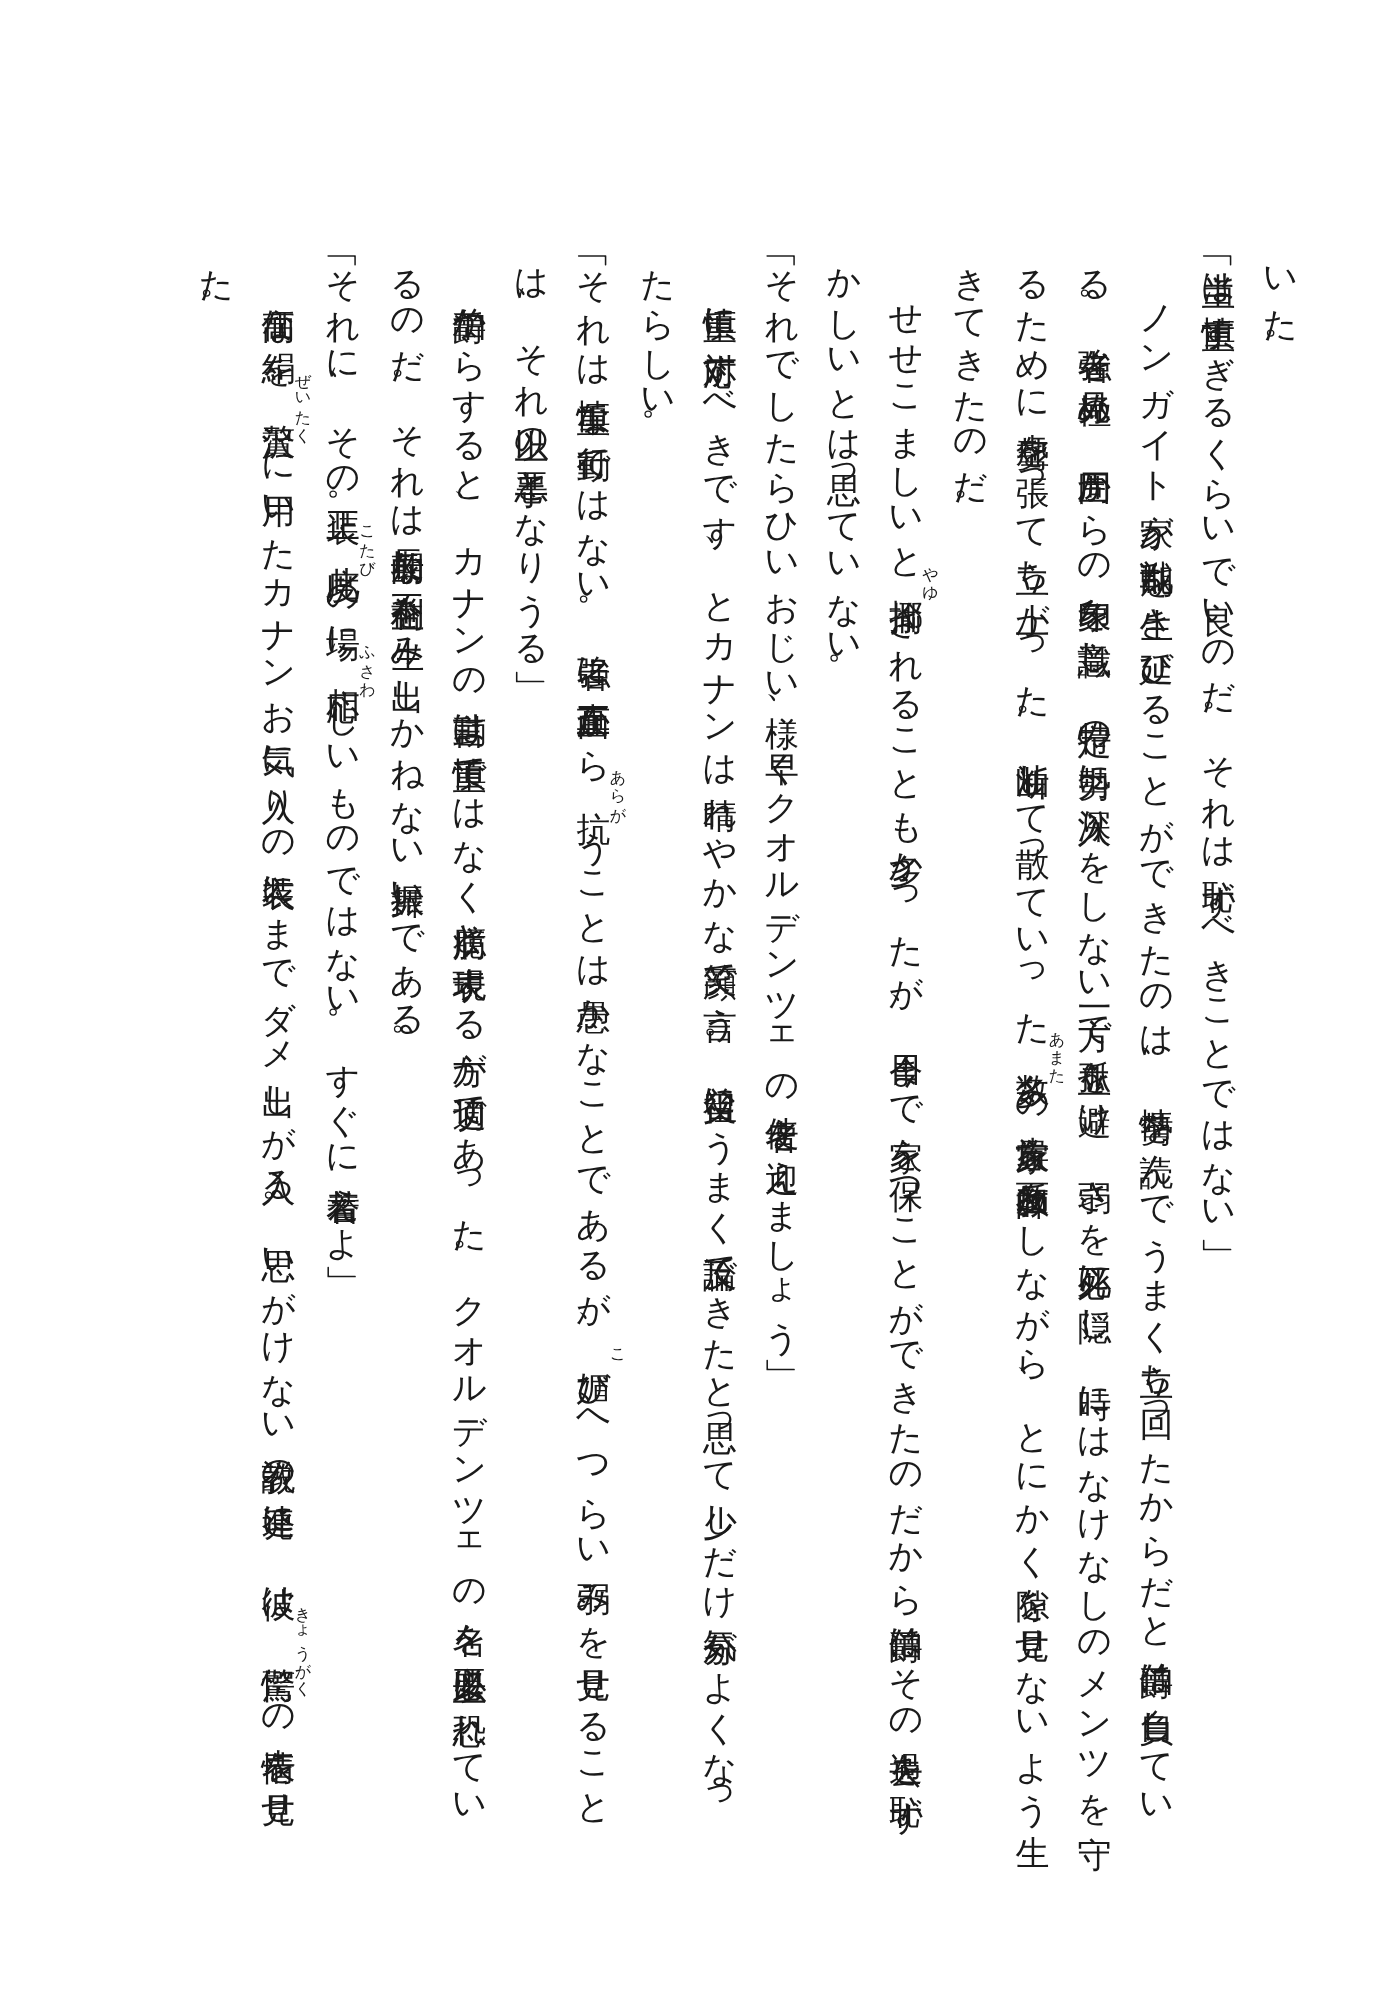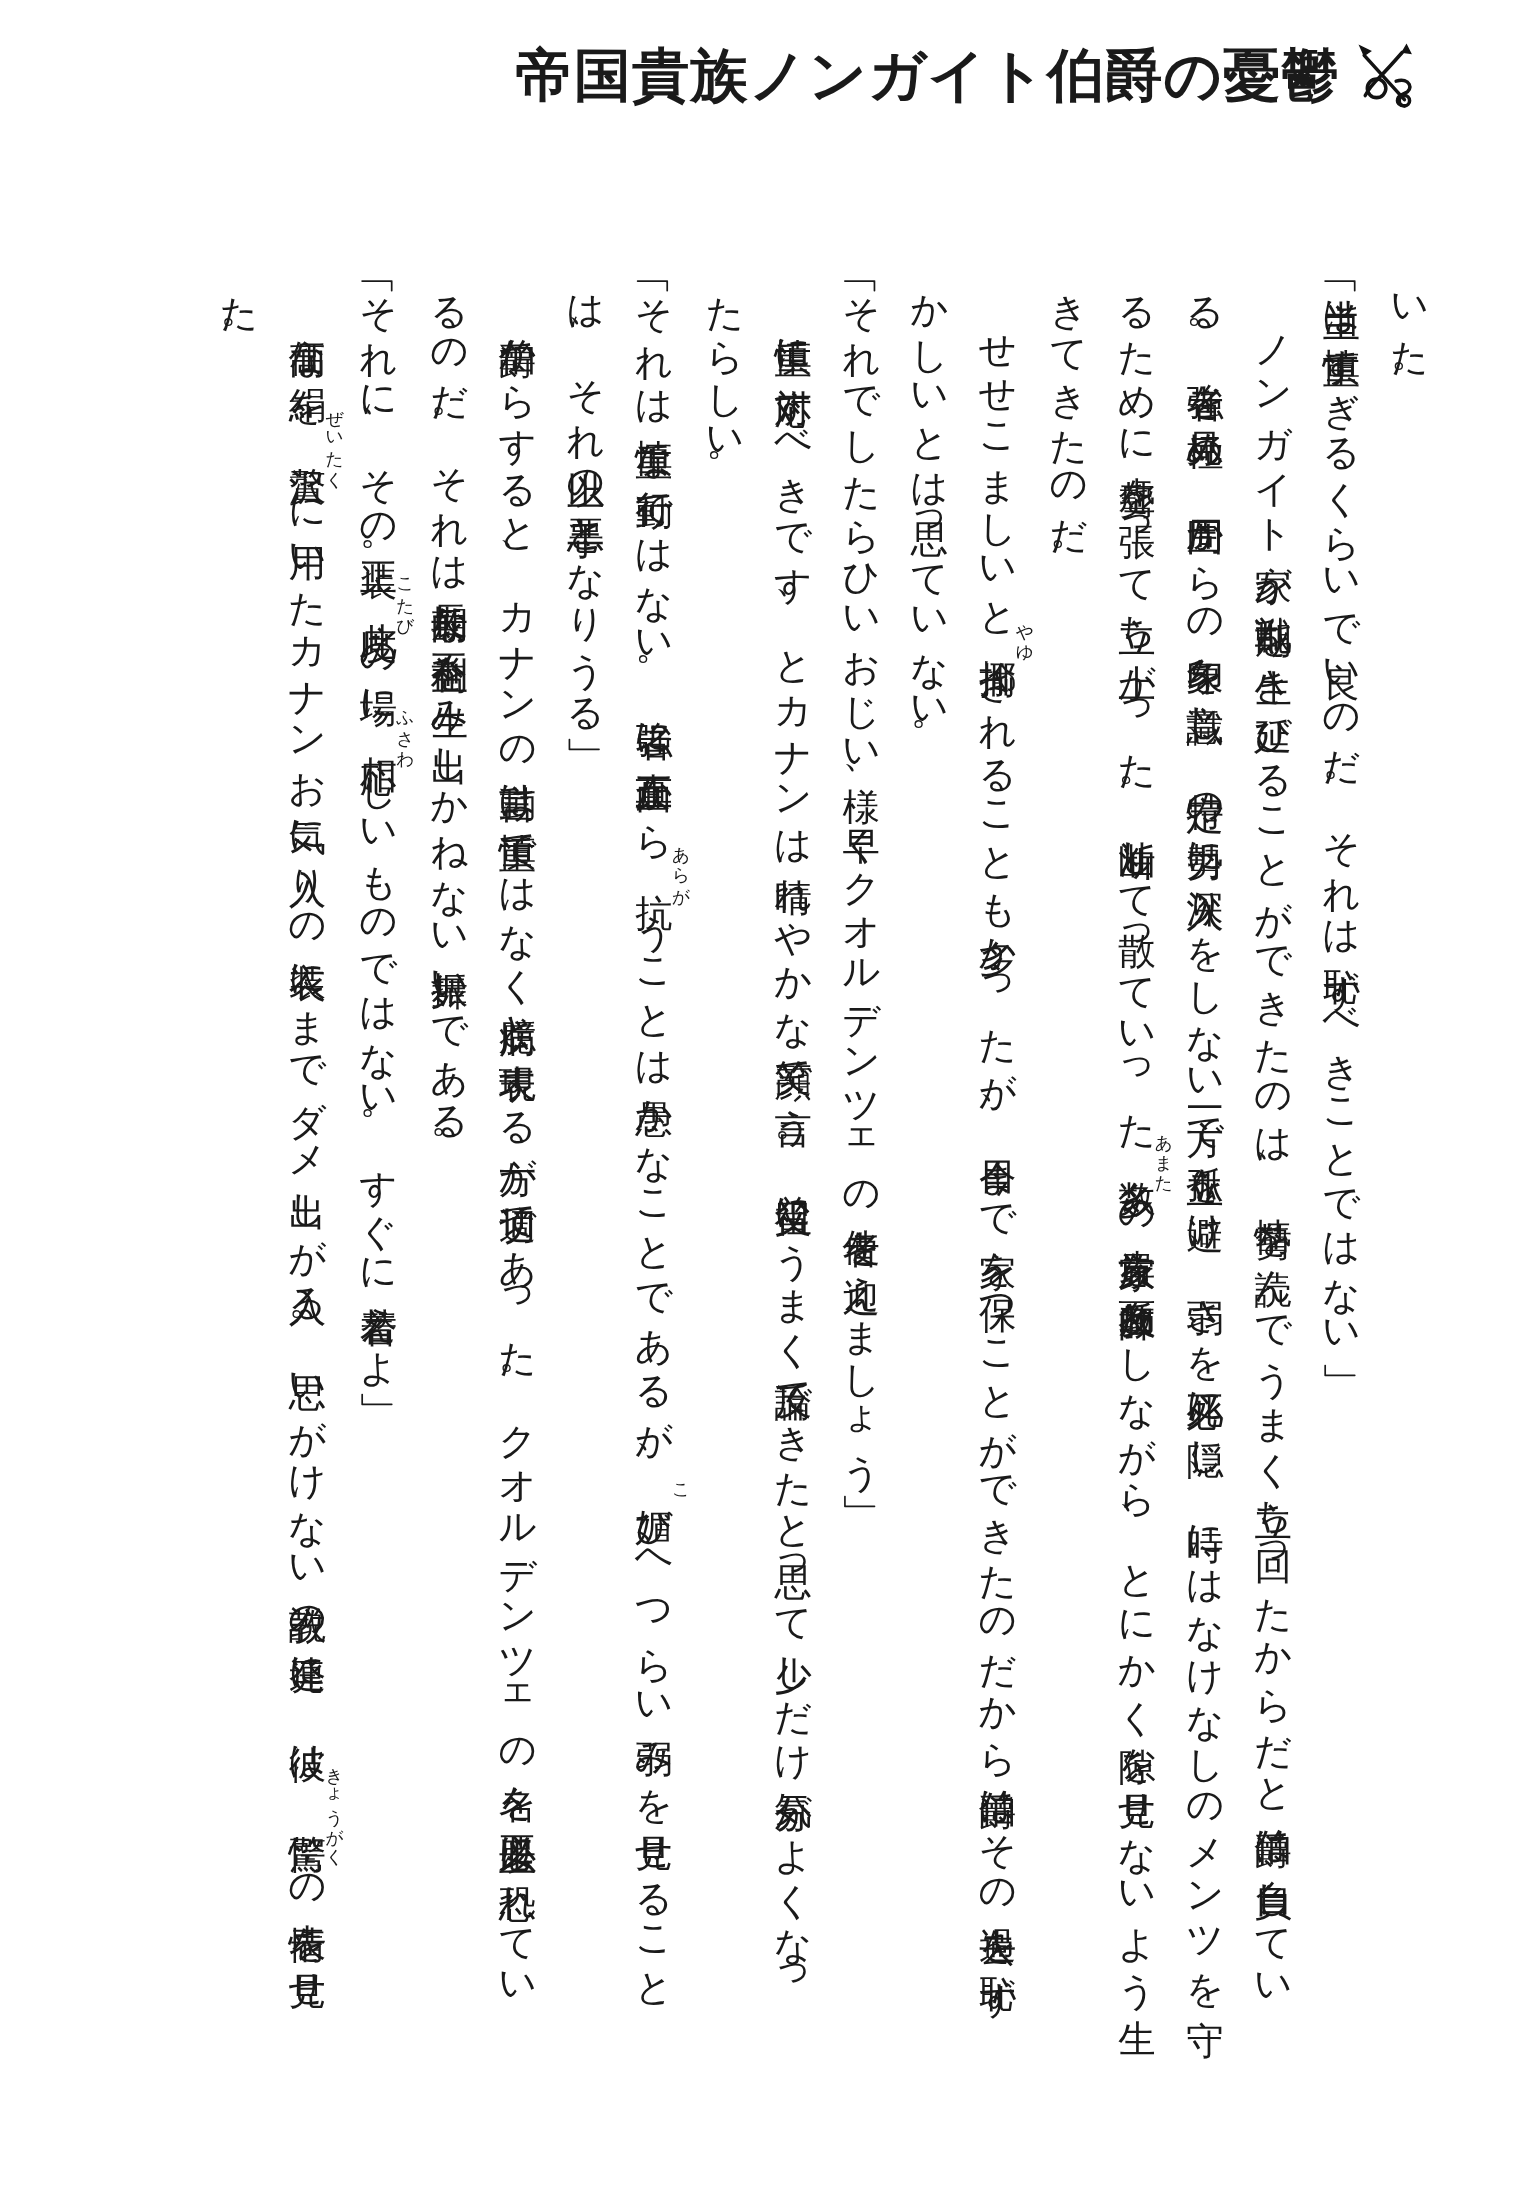--- a/index.html
+++ b/index.html
@@ -74,36 +74,20 @@
     font-size: 16px;
     letter-spacing: 0;
     font-weight: 400;
   }
 </style>
 </head>
 <body>
 
 <div class="page">
 
-  <header class="page-header">
-    <h1 class="page-title">帝国貴族ノンガイト伯爵の憂鬱</h1>
-    <span class="ornament">
-      <svg viewBox="0 0 64 64" aria-hidden="true">
-        <g stroke="#131313" fill="none" stroke-width="3.4" stroke-linecap="round">
-          <path d="M13 11 L52 54"></path>
-          <path d="M13 11 L9 2 L19 7 Z" fill="#131313" stroke-width="1.5"></path>
-          <path d="M50 8 Q36 24 28 32 Q18 42 14 50"></path>
-          <path d="M50 8 L54 1 L58 9 Z" fill="#131313" stroke-width="1.5"></path>
-          <circle cx="25" cy="43" r="9"></circle>
-          <path d="M44 36 C57 32 62 44 52 48 C43 51.5 43 59 52 60"></path>
-          <circle cx="52" cy="55" r="5"></circle>
-        </g>
-      </svg>
-    </span>
-  </header>
 
   <main class="text-block" id="text-block">
       <p class="">いた。</p>
       <p class="">「当主は慎重すぎるくらいで良いのだ。それは恥ずべきことではない」</p>
       <p class="indent">ノンガイト家が戦乱期を生き延びることができたのは、情勢を読んでうまく立ち回ったからだと伯爵は自負している。強者を見極め、周囲からの印象を意識し、特定の勢力に深入りをしない一方で孤立を避け、弱さを必死に隠し、時にはなけなしのメンツを守るために虚勢を張って立ち上がった。油断して散っていった<ruby>数多<rt>あまた</rt></ruby>の貴族家を反面教師としながら、とにかく隙を見せないよう生きてきたのだ。</p>
       <p class="indent">せせこましいと<ruby>揶揄<rt>やゆ</rt></ruby>されることも多かったが、今日まで家を保つことができたのだから伯爵はその過去を恥ずかしいとは思っていない。</p>
       <p class="">「それでしたらひいおじい様、早くクオルデンツェの使者を迎えましょう」</p>
       <p class="indent">慎重に対応すべきです、とカナンは晴れやかな笑顔で言う。曾祖父にうまく反論できたと思って少しだけ気分がよくなったらしい。</p>
       <p class="">「それは慎重な行動ではない。強者に真正面から<ruby>抗<rt>あらが</rt></ruby>うことは愚かなことであるが、<ruby>媚<rt>こ</rt></ruby>びへつらい弱みを見せることは、それ以上の悪手となりうる」</p>
       <p class="indent">伯爵からすると、カナンの言動は慎重ではなく臆病と表現する方が適切であった。クオルデンツェの名を必要以上に恐れているのだ。それは長期的な不利益を生み出しかねない振舞いである。</p>

